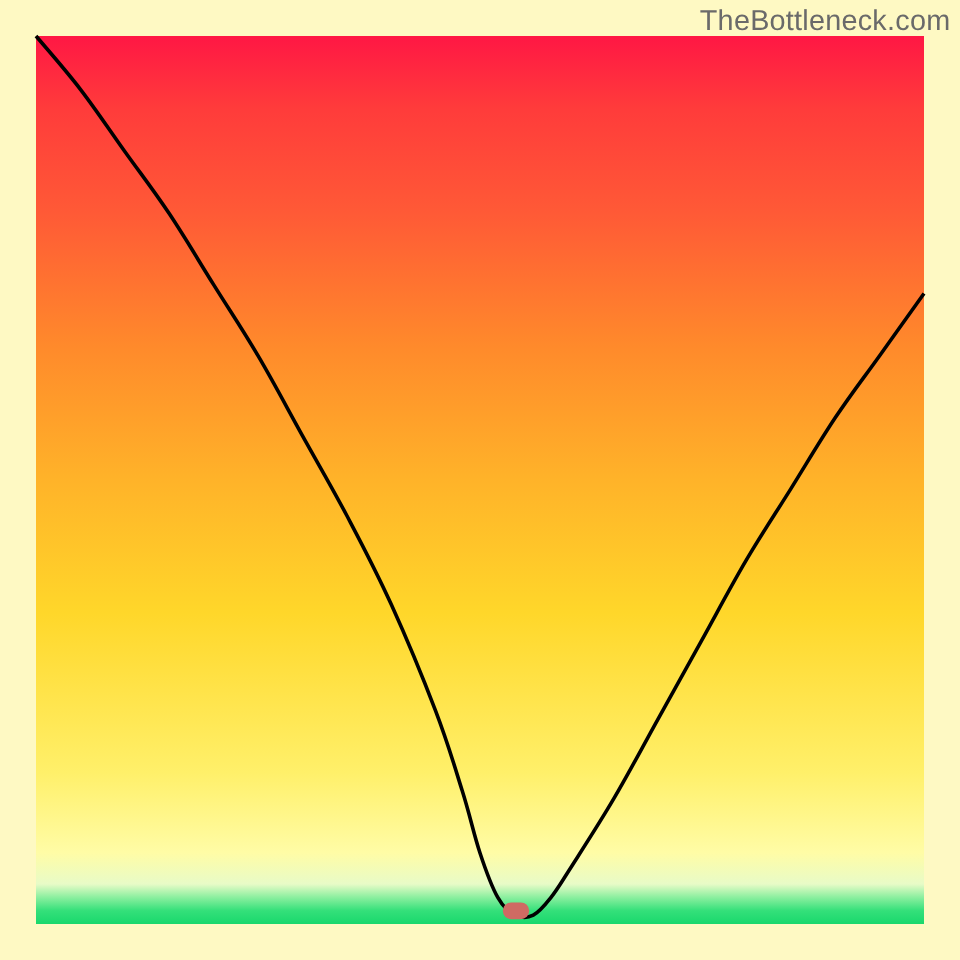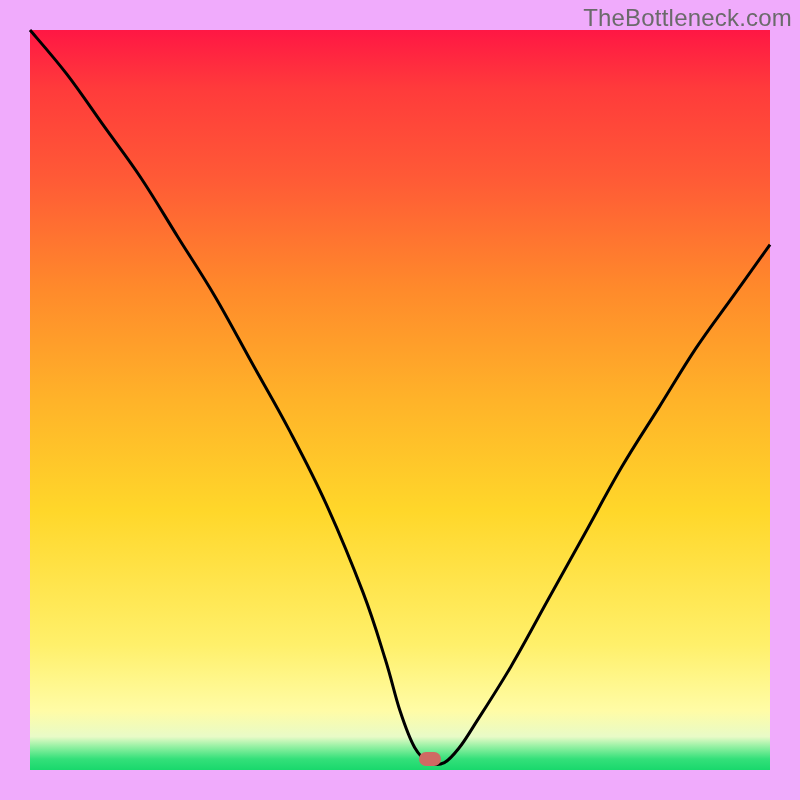--- a/index.html
+++ b/index.html
@@ -10,21 +10,21 @@
     background: #000;
     overflow: hidden;
     font-family: Arial, Helvetica, sans-serif;
   }
   .frame {
     position: absolute;
     left: 0;
     top: 0;
     width: 800px;
     height: 800px;
-    background: #f0abfc;
+    background: #fef9c3;
   }
   .plot {
     position: absolute;
     left: 30px;
     top: 30px;
     width: 740px;
     height: 740px;
     
     background: linear-gradient(
       to bottom,

